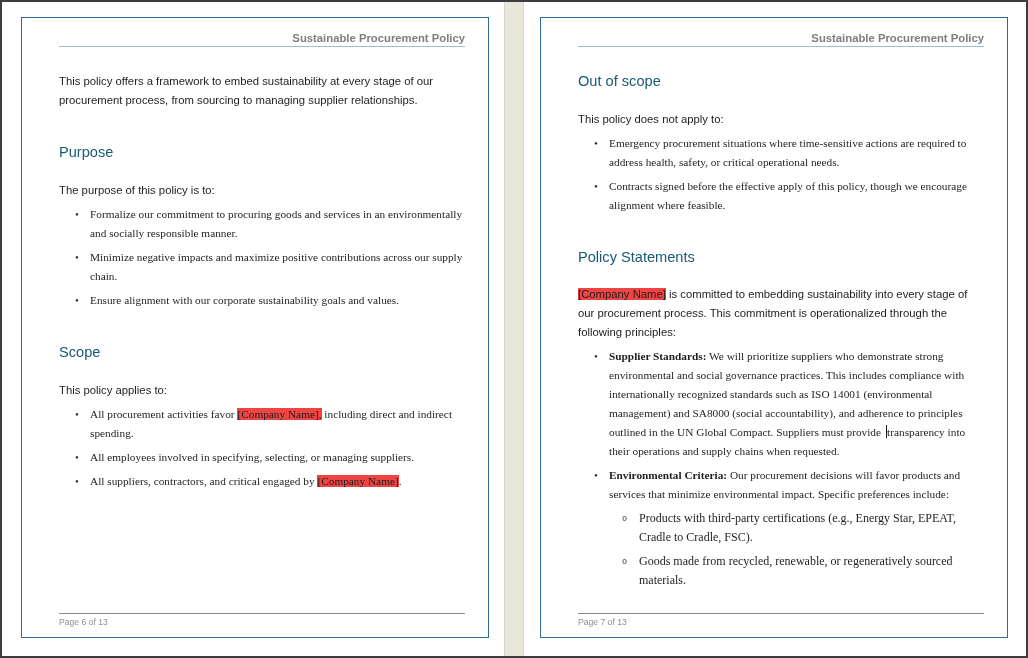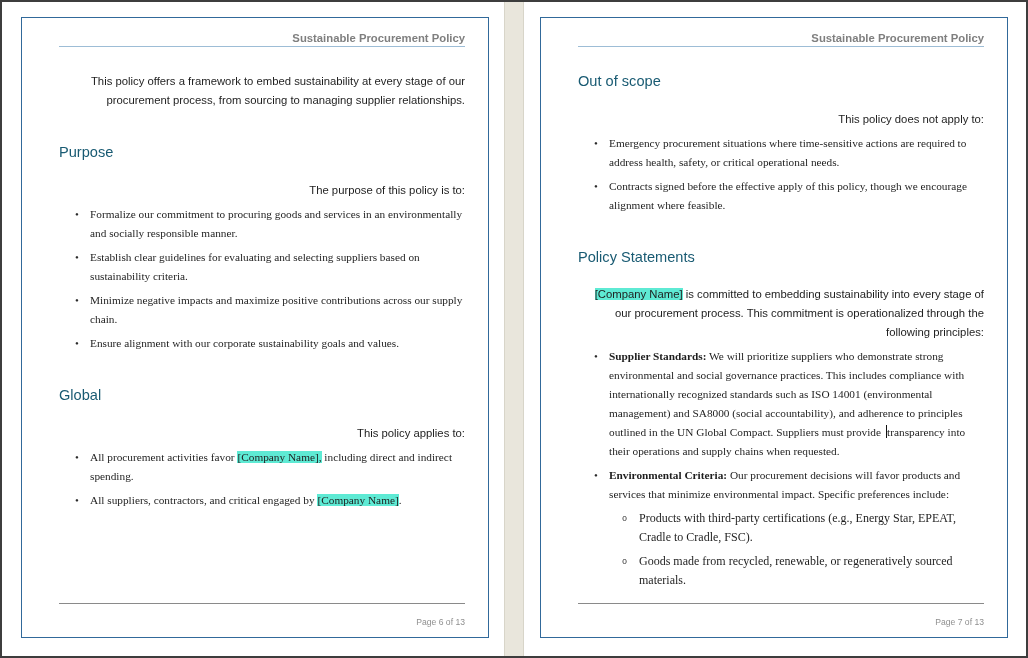--- a/index.html
+++ b/index.html
@@ -22,21 +22,21 @@
   }
   .sheet-left{left:19px;}
   .sheet-right{left:16px;}
   .hdr{
     padding-top:13px;
     border-bottom:1px solid #9dbdd6;
     text-align:right;
     font-size:11.3px;font-weight:700;color:#7f7f7f;
     line-height:15px;
   }
-  .para{font-size:11.3px;line-height:19px;color:#1e1e1e;margin:0;text-align:right;}
+  .para{font-size:11.3px;line-height:19px;color:#1e1e1e;margin:0;}
   .intro{margin:25px 0 0;}
   .lead{margin:20px 0 5px;}
   .lead-wide{margin:19px 0 5px;}
   .h2{font-size:14.6px;font-weight:400;color:#185a72;line-height:17px;margin:34px 0 0;}
   .h2-first{margin-top:26px;}
   ul.bullets{list-style:none;margin:0;padding:0;}
   ul.bullets>li{
     position:relative;padding-left:31px;margin:0 0 5px;
     font-size:11.3px;line-height:19px;color:#1e1e1e;font-family:Liberation Serif, serif;
   }
@@ -48,57 +48,57 @@
   ul.sub>li{
     position:relative;padding-left:30px;margin:0 0 5px;
     font-size:12px;line-height:19px;color:#1e1e1e;
   }
   ul.sub>li::before{
     content:"o";position:absolute;left:13px;top:0.5px;
     color:#2b2b2b;font-family:"Liberation Mono", monospace;
     font-size:8.5px;line-height:19px;
   }
   .bold{font-weight:700;}
-  .hl{background:#5eead4;}
+  .hl{background:#ef4444;}
   .caret{
     display:inline-block;width:1.2px;height:13px;background:#111;
     vertical-align:-2px;margin-left:2px;
   }
   .ftr{
     position:absolute;left:37px;right:23px;bottom:9px;
-    border-top:1px solid #8a8a8a;padding-top:13px;
-    text-align:right;font-size:8.6px;color:#8f8f8f;line-height:11px;
+    border-top:1px solid #8a8a8a;padding-top:3px;
+    text-align:left;font-size:8.6px;color:#8f8f8f;line-height:11px;
   }
 </style>
 </head>
 <body>
 
 <div class="doc">
 
   <div class="page">
     <div class="sheet sheet-left">
       <div class="hdr">
         <span>Sustainable Procurement Policy</span>
       </div>
 
       <p class="para intro">This policy offers a framework to embed sustainability at every stage of our procurement process, from sourcing to managing supplier relationships.</p>
 
       <h2 class="h2">Purpose</h2>
       <p class="para lead">The purpose of this policy is to:</p>
       <ul class="bullets">
         <li>Formalize our commitment to procuring goods and services in an environmentally and socially responsible manner.</li>
-        <li>Establish clear guidelines for evaluating and selecting suppliers based on sustainability criteria.</li>
         <li>Minimize negative impacts and maximize positive contributions across our supply chain.</li>
         <li>Ensure alignment with our corporate sustainability goals and values.</li>
       </ul>
 
-      <h2 class="h2">Global</h2>
+      <h2 class="h2">Scope</h2>
       <p class="para lead">This policy applies to:</p>
       <ul class="bullets">
         <li><span>All procurement activities favor </span><span class="hl">[Company Name],</span><span> including direct and indirect spending.</span></li>
+        <li>All employees involved in specifying, selecting, or managing suppliers.</li>
         <li><span>All suppliers, contractors, and critical engaged by </span><span class="hl">[Company Name]</span><span>.</span></li>
       </ul>
 
       <div class="ftr">
         <span>Page 6 of 13</span>
       </div>
     </div>
   </div>
 
   <div class="gap"></div>

